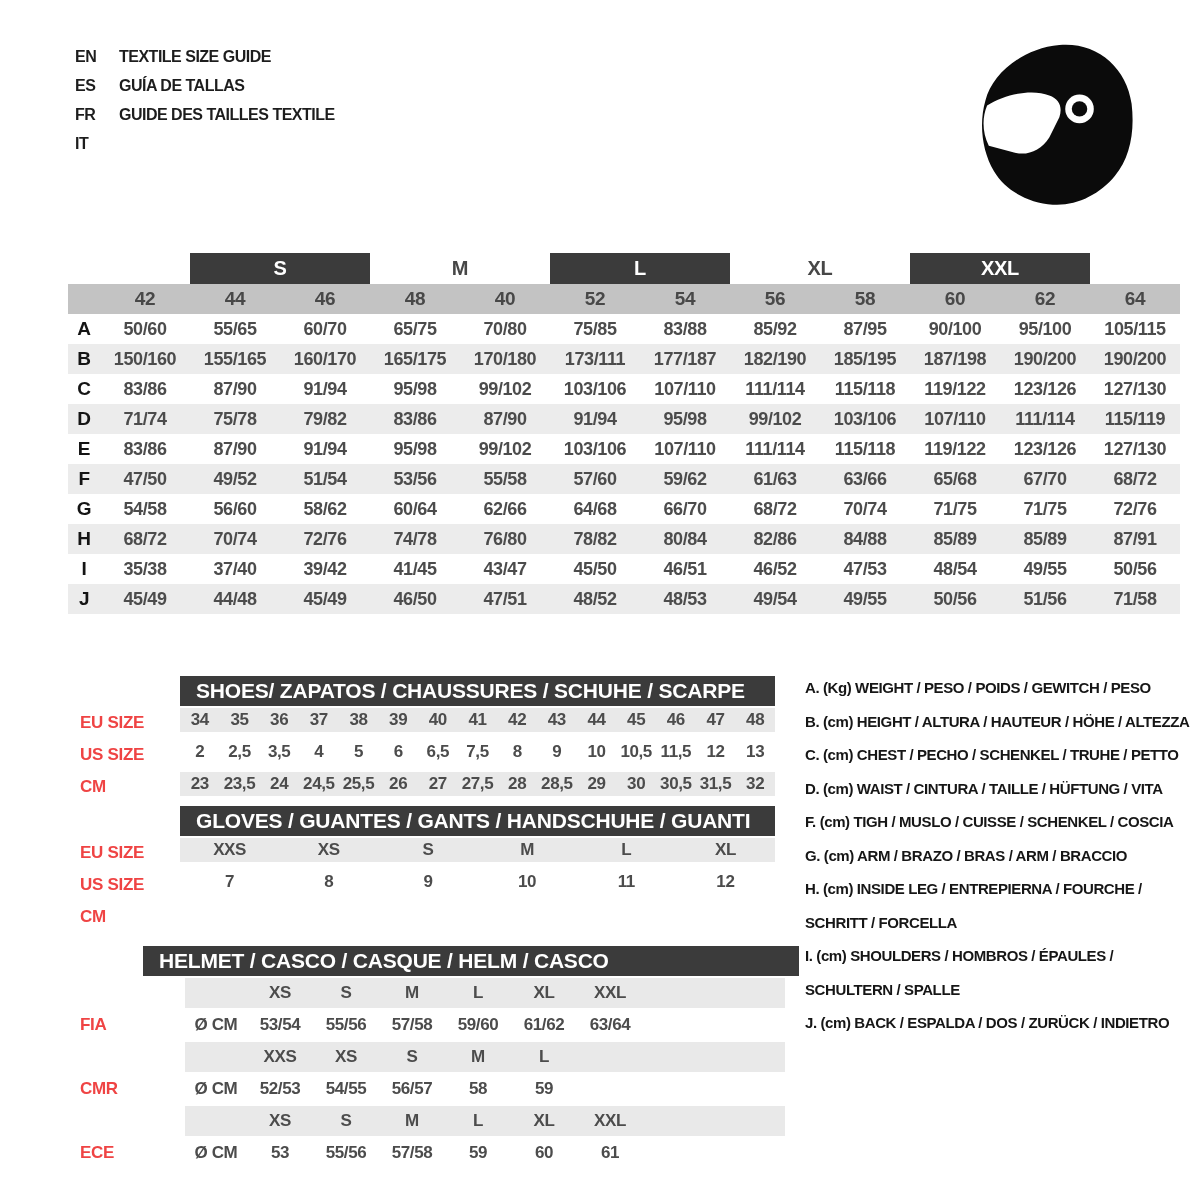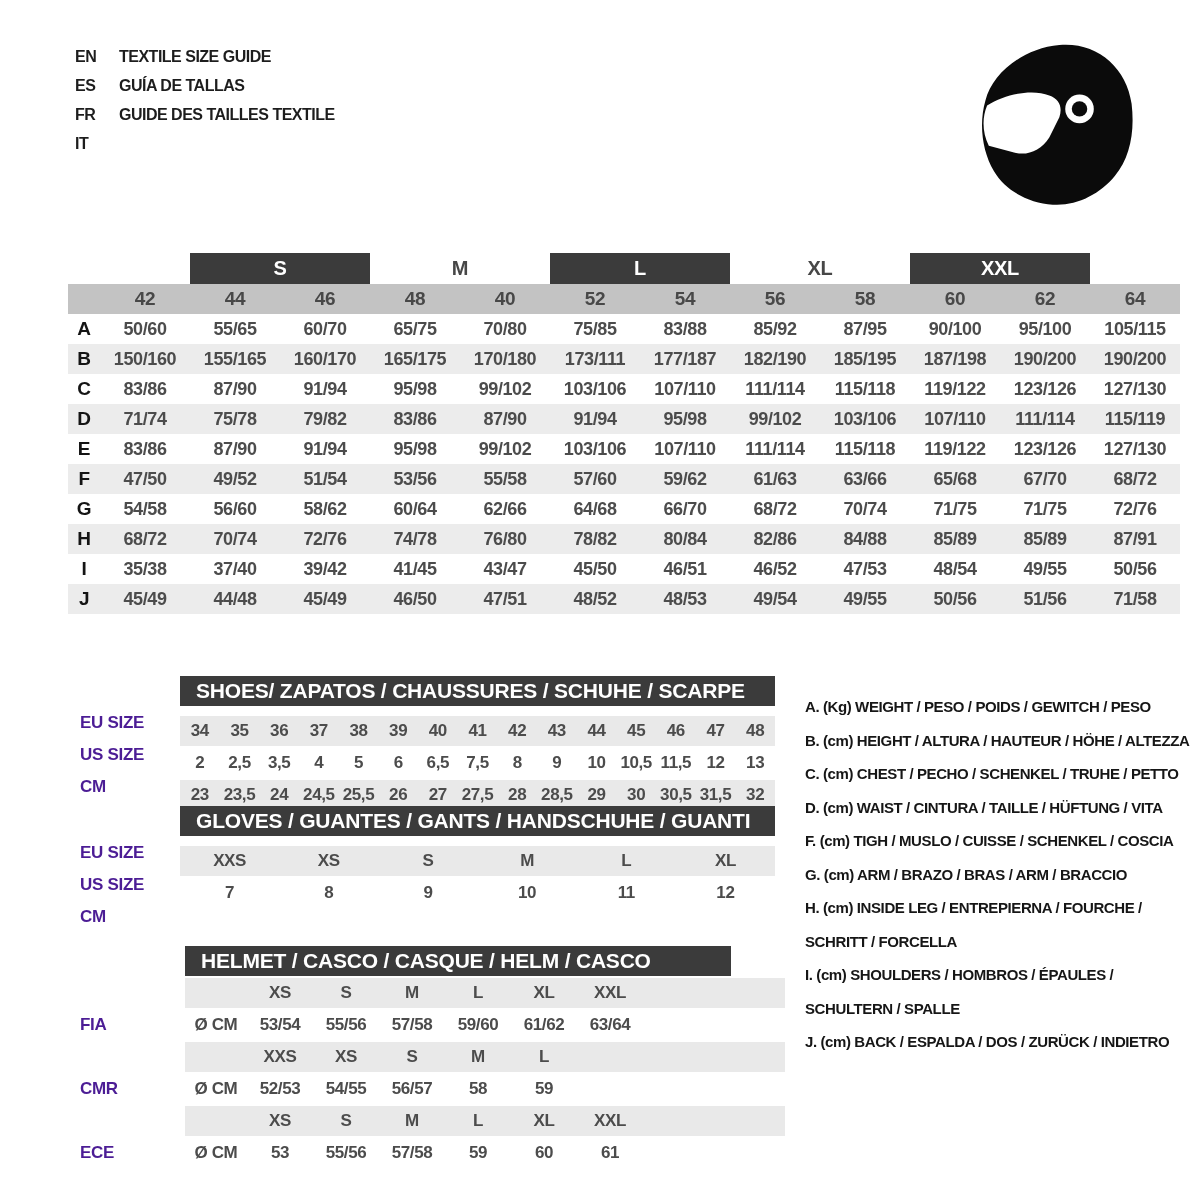--- a/index.html
+++ b/index.html
@@ -28,34 +28,34 @@
   .tcell.letter{font-size:19px;color:#141414;}
   .tcell.num{font-size:19px;color:#484848;}
 
   
   .section{position:absolute;left:80px;}
   .shoes-section{top:676px;}
   .gloves-section{top:806px;}
   .helmet-section{top:946px;}
   .sec-header{margin-left:100px;width:595px;height:30px;background:#3b3b3b;color:#fff;
               font-size:21px;line-height:30px;padding-left:16px;box-sizing:border-box;letter-spacing:-0.2px;}
-  .helmet-section .sec-header{margin-left:105px;width:546px;}
+  .helmet-section .sec-header{margin-left:63px;width:656px;}
   .sec-row{display:flex;margin-top:2px;height:30px;}
-  .sec-label{width:100px;font-size:17px;line-height:30px;color:#4c1d95;letter-spacing:-0.3px;}
+  .sec-label{width:100px;font-size:17px;line-height:30px;color:#ef4444;letter-spacing:-0.3px;}
   .helmet-section .sec-label{width:105px;}
-  .sec-grid{display:grid;height:30px;align-items:center;margin-top:8px;}
+  .sec-grid{display:grid;height:24px;align-items:center;}
   .cols15{width:595px;grid-template-columns:repeat(15,1fr);}
   .cols6{width:595px;grid-template-columns:repeat(6,1fr);}
   .shaded{background:#e9e9e9;}
   .sec-cell{text-align:center;font-size:17px;color:#4c4c4c;letter-spacing:-0.4px;}
   .helm-grid{display:grid;width:600px;height:30px;align-items:center;
              grid-template-columns:62px repeat(6,66px) 1fr;}
 
   
-  .legend{position:absolute;left:805px;top:690px;width:392px;}
+  .legend{position:absolute;left:805px;top:671px;width:392px;}
   .legend-line{font-size:15px;line-height:33.5px;letter-spacing:-0.4px;white-space:nowrap;color:#161616;}
 </style>
 </head>
 <body>
 
 <div class="page">
 
   <div class="title-block">
       <div class="lang-row">
         <div class="lang-code">EN</div>

